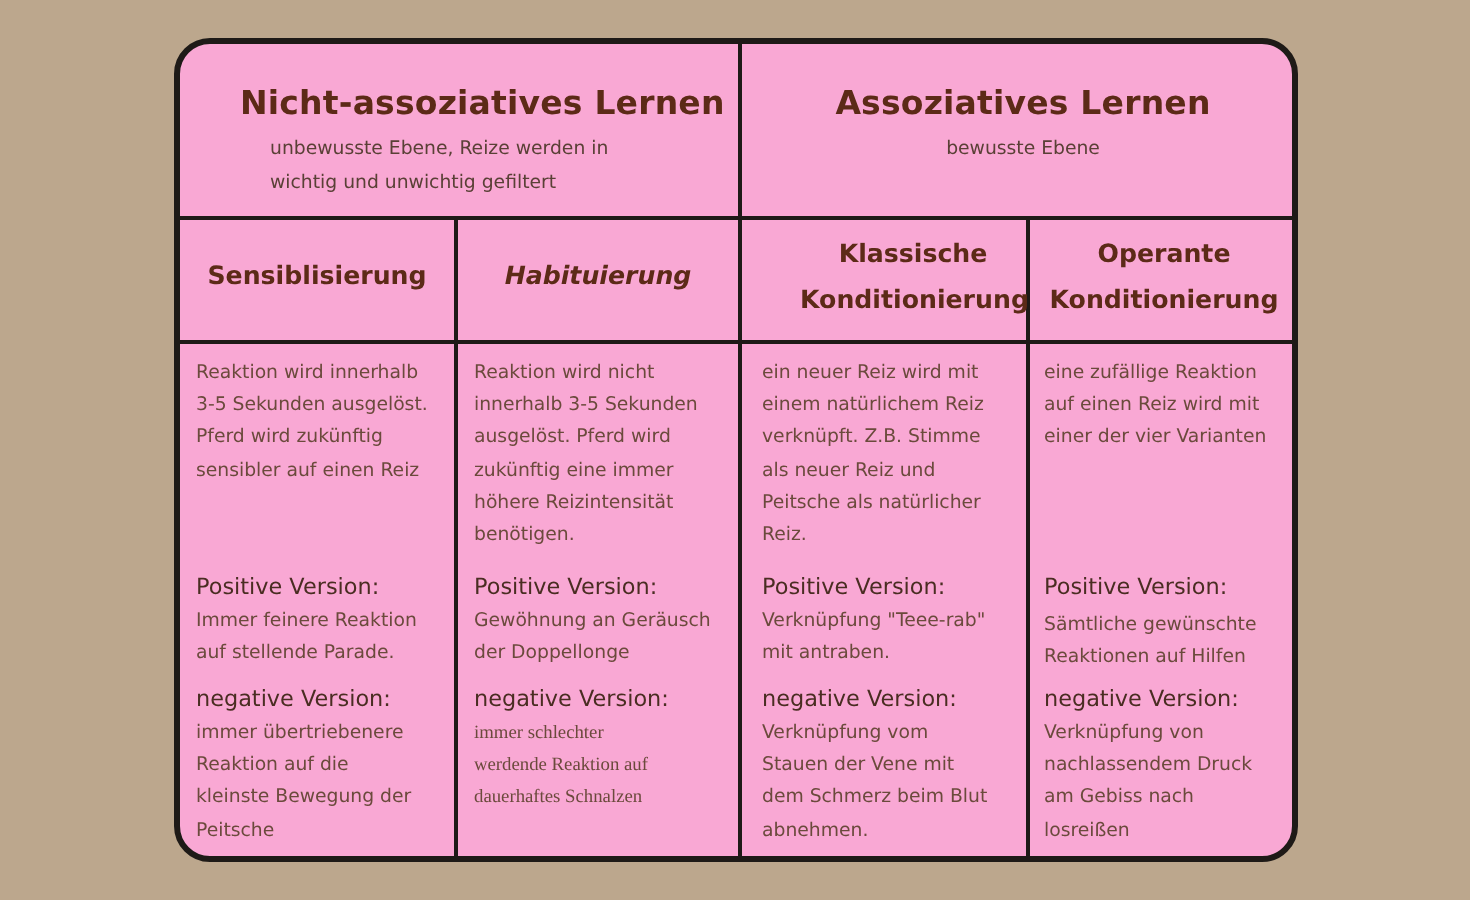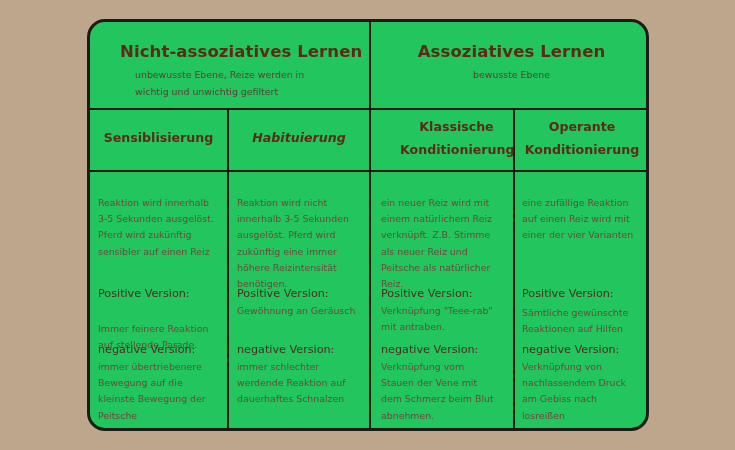--- a/index.html
+++ b/index.html
@@ -7,21 +7,21 @@
       width: 735px; height: 450px;
       background: #bca78d;
       overflow: hidden;
     }
     body { position: relative; font-family: "DejaVu Sans", sans-serif; }
 
     .card {
       position: absolute;
       left: 87px; top: 19px;
       width: 562px; height: 412px;
-      background: #22c55e;
+      background: #f9a8d4;
       border: 3px solid #1e1a17;
       border-radius: 18px;
       overflow: hidden;
     }
 
     
     .hline, .vline { position: absolute; background: #1e1a17; }
     .hline { height: 2px; left: 0; right: 0; }
     .vline { width: 2px; }
 
@@ -53,21 +53,20 @@
       color: #5c2a17;
       text-align: center;
       line-height: 23px;
       white-space: nowrap;
     }
 
     .desc {
       font-size: 9.4px;
       color: #6b4a3c;
       line-height: 16.2px;
-      margin-top: 16px;
     }
     .version-label {
       font-size: 11.2px;
       color: #4a2d22;
       line-height: 16px;
     }
     .version-text {
       font-size: 9.4px;
       color: #6b4a3c;
       line-height: 16.2px;
@@ -109,52 +108,53 @@
   </div>
 
   <div class="abs desc" style="left:8px; top:157px;">
     <div>Reaktion wird innerhalb</div>
     <div>3-5 Sekunden ausgelöst.</div>
     <div>Pferd wird zukünftig</div>
     <div>sensibler auf einen Reiz</div>
   </div>
   <div class="abs" style="left:8px; top:264px;">
     <div class="version-label">Positive Version:</div>
-    <div class="version-text" style="margin-top:19px;">
+    <div class="version-text" style="margin-top:1px;">
       <div>Immer feinere Reaktion</div>
       <div>auf stellende Parade.</div>
     </div>
   </div>
   <div class="abs" style="left:8px; top:320px;">
     <div class="version-label">negative Version:</div>
     <div class="version-text" style="margin-top:1px;">
       <div>immer übertriebenere</div>
-      <div>Bewegung auf die</div>
+      <div>Reaktion auf die</div>
       <div>kleinste Bewegung der</div>
       <div>Peitsche</div>
     </div>
   </div>
 
   <div class="abs desc" style="left:147px; top:157px;">
     <div>Reaktion wird nicht</div>
     <div>innerhalb 3-5 Sekunden</div>
     <div>ausgelöst. Pferd wird</div>
     <div>zukünftig eine immer</div>
     <div>höhere Reizintensität</div>
     <div>benötigen.</div>
   </div>
   <div class="abs" style="left:147px; top:264px;">
     <div class="version-label">Positive Version:</div>
     <div class="version-text" style="margin-top:1px;">
       <div>Gewöhnung an Geräusch</div>
+      <div>der Doppellonge</div>
     </div>
   </div>
   <div class="abs" style="left:147px; top:320px;">
     <div class="version-label">negative Version:</div>
-    <div class="version-text" style="margin-top:1px;">
+    <div class="version-text" style="margin-top:1px;font-family:Liberation Serif, serif;">
       <div>immer schlechter</div>
       <div>werdende Reaktion auf</div>
       <div>dauerhaftes Schnalzen</div>
     </div>
   </div>
 
   <div class="abs desc" style="left:291px; top:157px;">
     <div>ein neuer Reiz wird mit</div>
     <div>einem natürlichem Reiz</div>
     <div>verknüpft. Z.B. Stimme</div>

